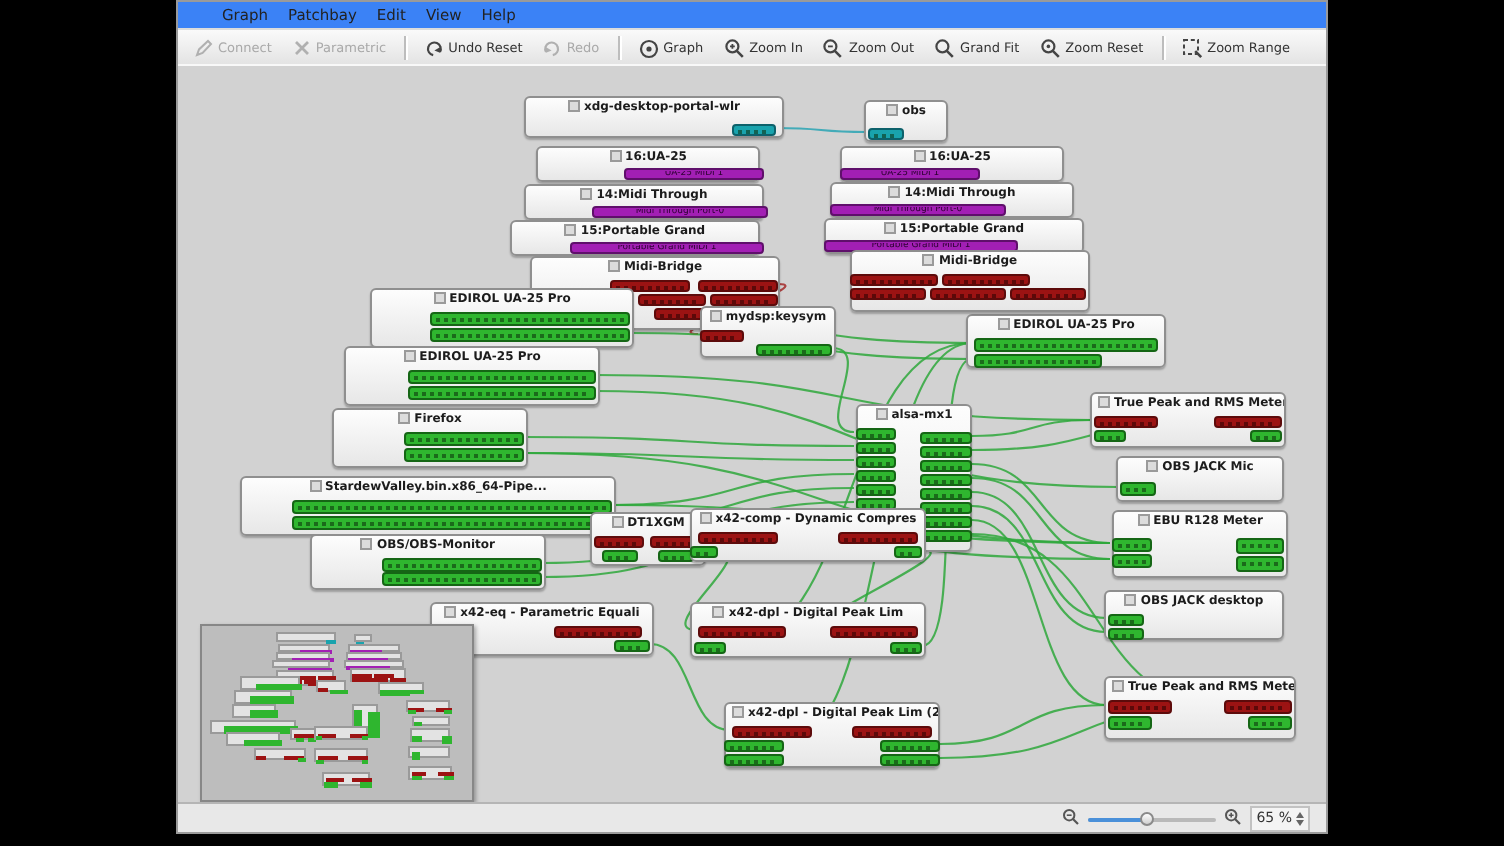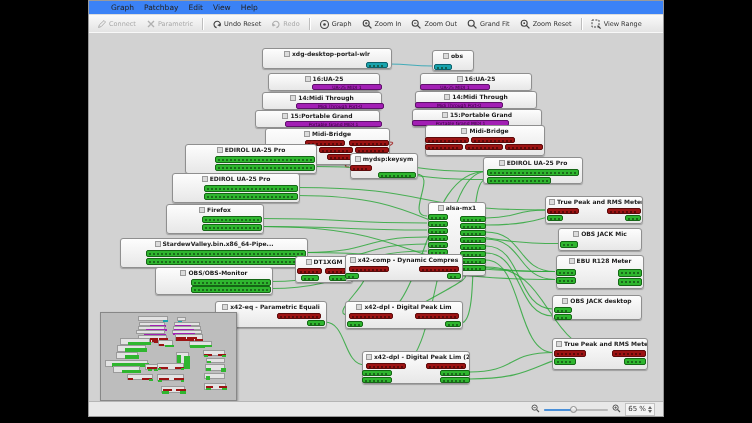--- a/index.html
+++ b/index.html
@@ -158,21 +158,21 @@
       <span>Zoom Reset</span>
     </button>
     <div class="sep"></div>
     <button class="tb">
       <span>
           <svg width="11" height="11">
             <rect x="1" y="1" width="7" height="7" fill="none" stroke="#444" stroke-width="1" stroke-dasharray="2 1.4"></rect>
             <path d="M6.6 6.6L9.6 9.6" stroke="#444" stroke-width="1.3"></path>
           </svg>
         </span>
-      <span>View Range</span>
+      <span>Zoom Range</span>
     </button>
   </div>
 
   <div class="canvas" id="canvas">
     <svg id="edgesvg" width="574" height="369">
         <path d="M299 31 C323.75 31, 319.25 33, 344 33" fill="none" stroke="#2aa4b4" stroke-width="1.1" stroke-opacity="0.85"></path>
         <path d="M300 109 C322 109, 238 134, 260 134" fill="none" stroke="#a52a2a" stroke-width="1.1" stroke-opacity="0.85"></path>
         <path d="M327 141 C349 141, 316 183, 338 183" fill="none" stroke="#2fa83c" stroke-width="1.1" stroke-opacity="0.85"></path>
         <path d="M226 125.5 C320.05 125.5, 302.95 138.5, 397 138.5" fill="none" stroke="#2fa83c" stroke-width="1.1" stroke-opacity="0.85"></path>
         <path d="M226 133.5 C320.05 133.5, 302.95 146.5, 397 146.5" fill="none" stroke="#2fa83c" stroke-width="1.1" stroke-opacity="0.85"></path>

